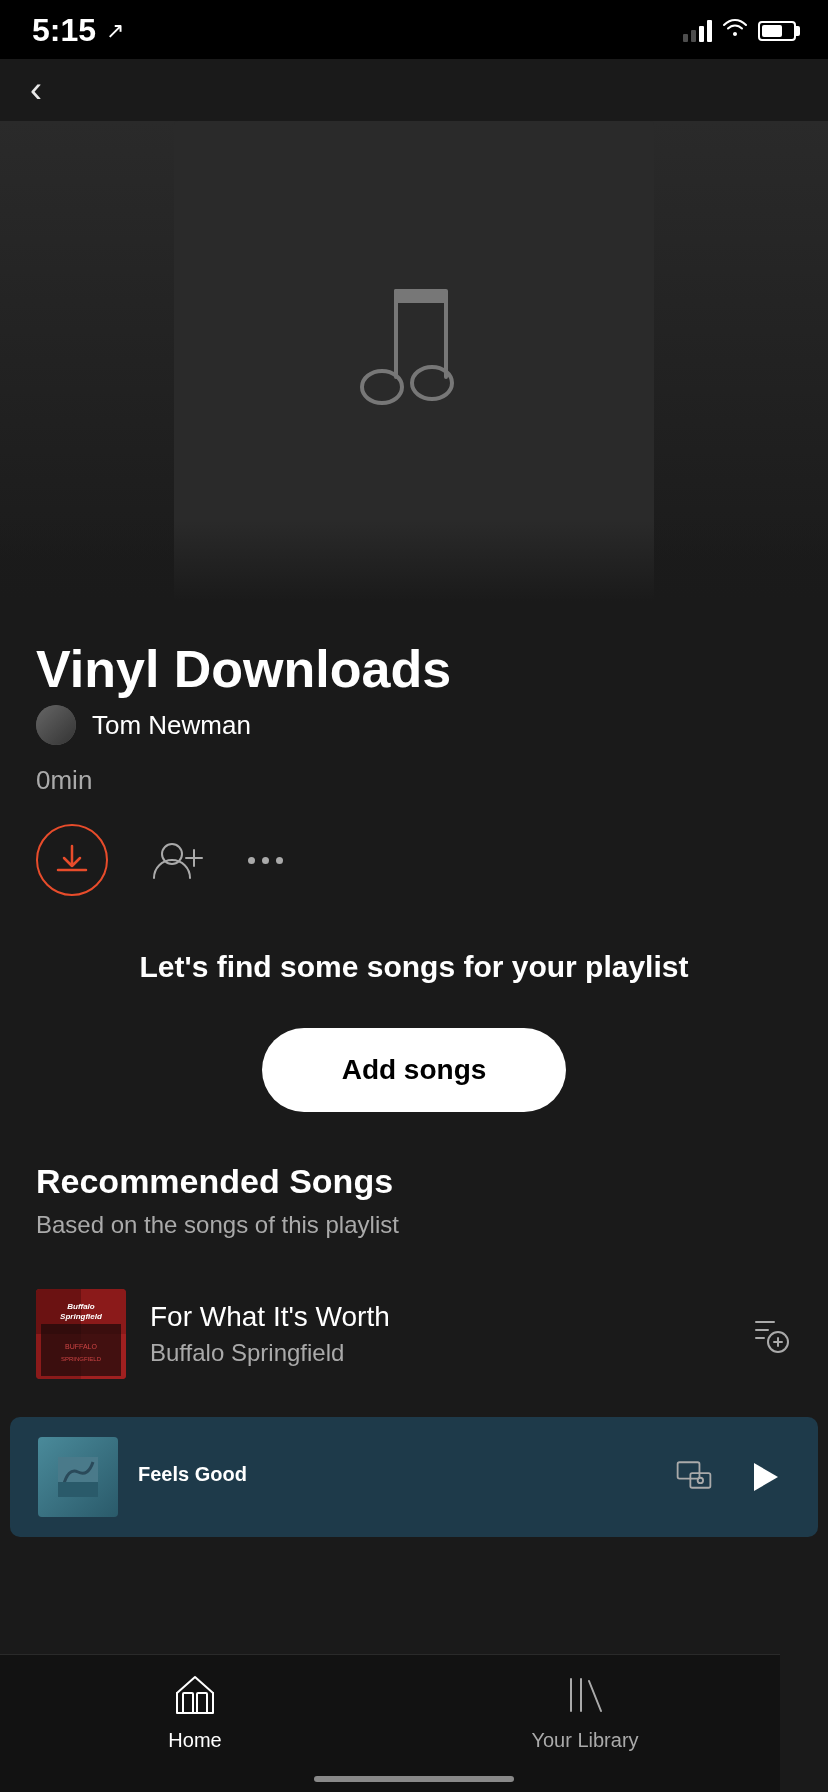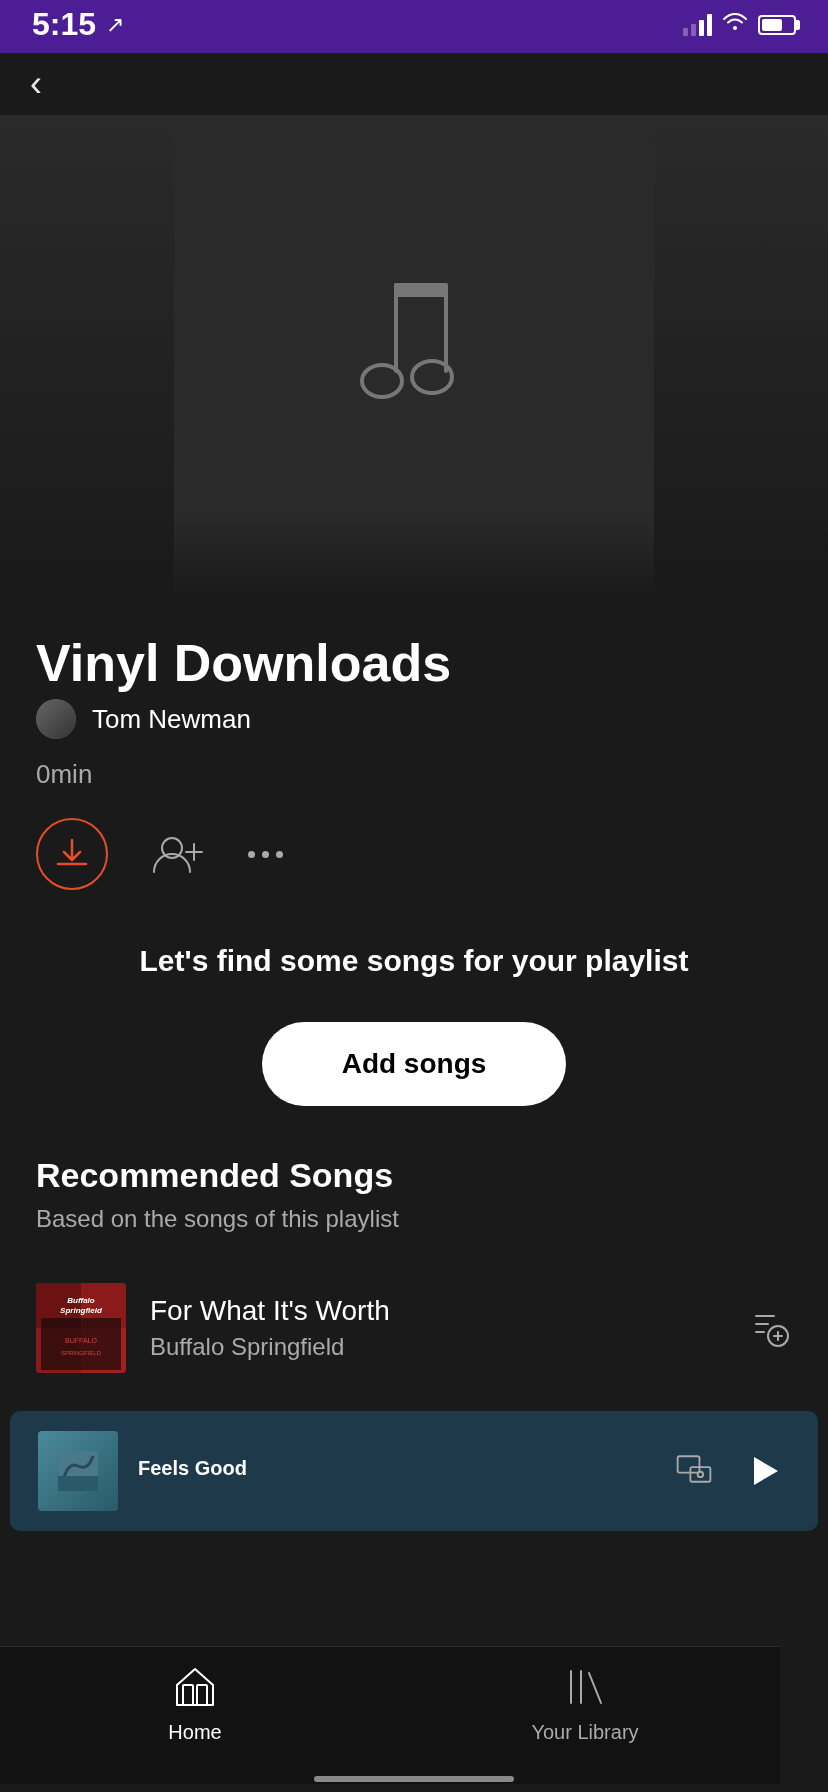--- a/index.html
+++ b/index.html
@@ -11,22 +11,22 @@
       font-family: -apple-system, 'Helvetica Neue', Arial, sans-serif;
       color: #fff;
       overflow-x: hidden;
     }
 
     
     .status-bar {
       display: flex;
       justify-content: space-between;
       align-items: center;
-      padding: 6px 32px 10px;
-      background: #4c1d95;
+      padding: 12px 32px 10px;
+      background: #000000;
     }
     .status-time {
       font-size: 32px;
       font-weight: 600;
       color: #fff;
     }
     .status-icons {
       display: flex;
       align-items: center;
       gap: 10px;
@@ -362,21 +362,21 @@
     .play-btn svg {
       width: 36px;
       height: 36px;
       fill: #fff;
       stroke: none;
     }
 
     
     .bottom-nav {
       position: fixed;
-      bottom: 8px;
+      bottom: 0;
       width: 780px;
       background: #121212;
       padding: 18px 0 40px;
       display: flex;
       justify-content: space-around;
       align-items: flex-start;
       border-top: 1px solid #2a2a2a;
     }
     .nav-item {
       display: flex;

